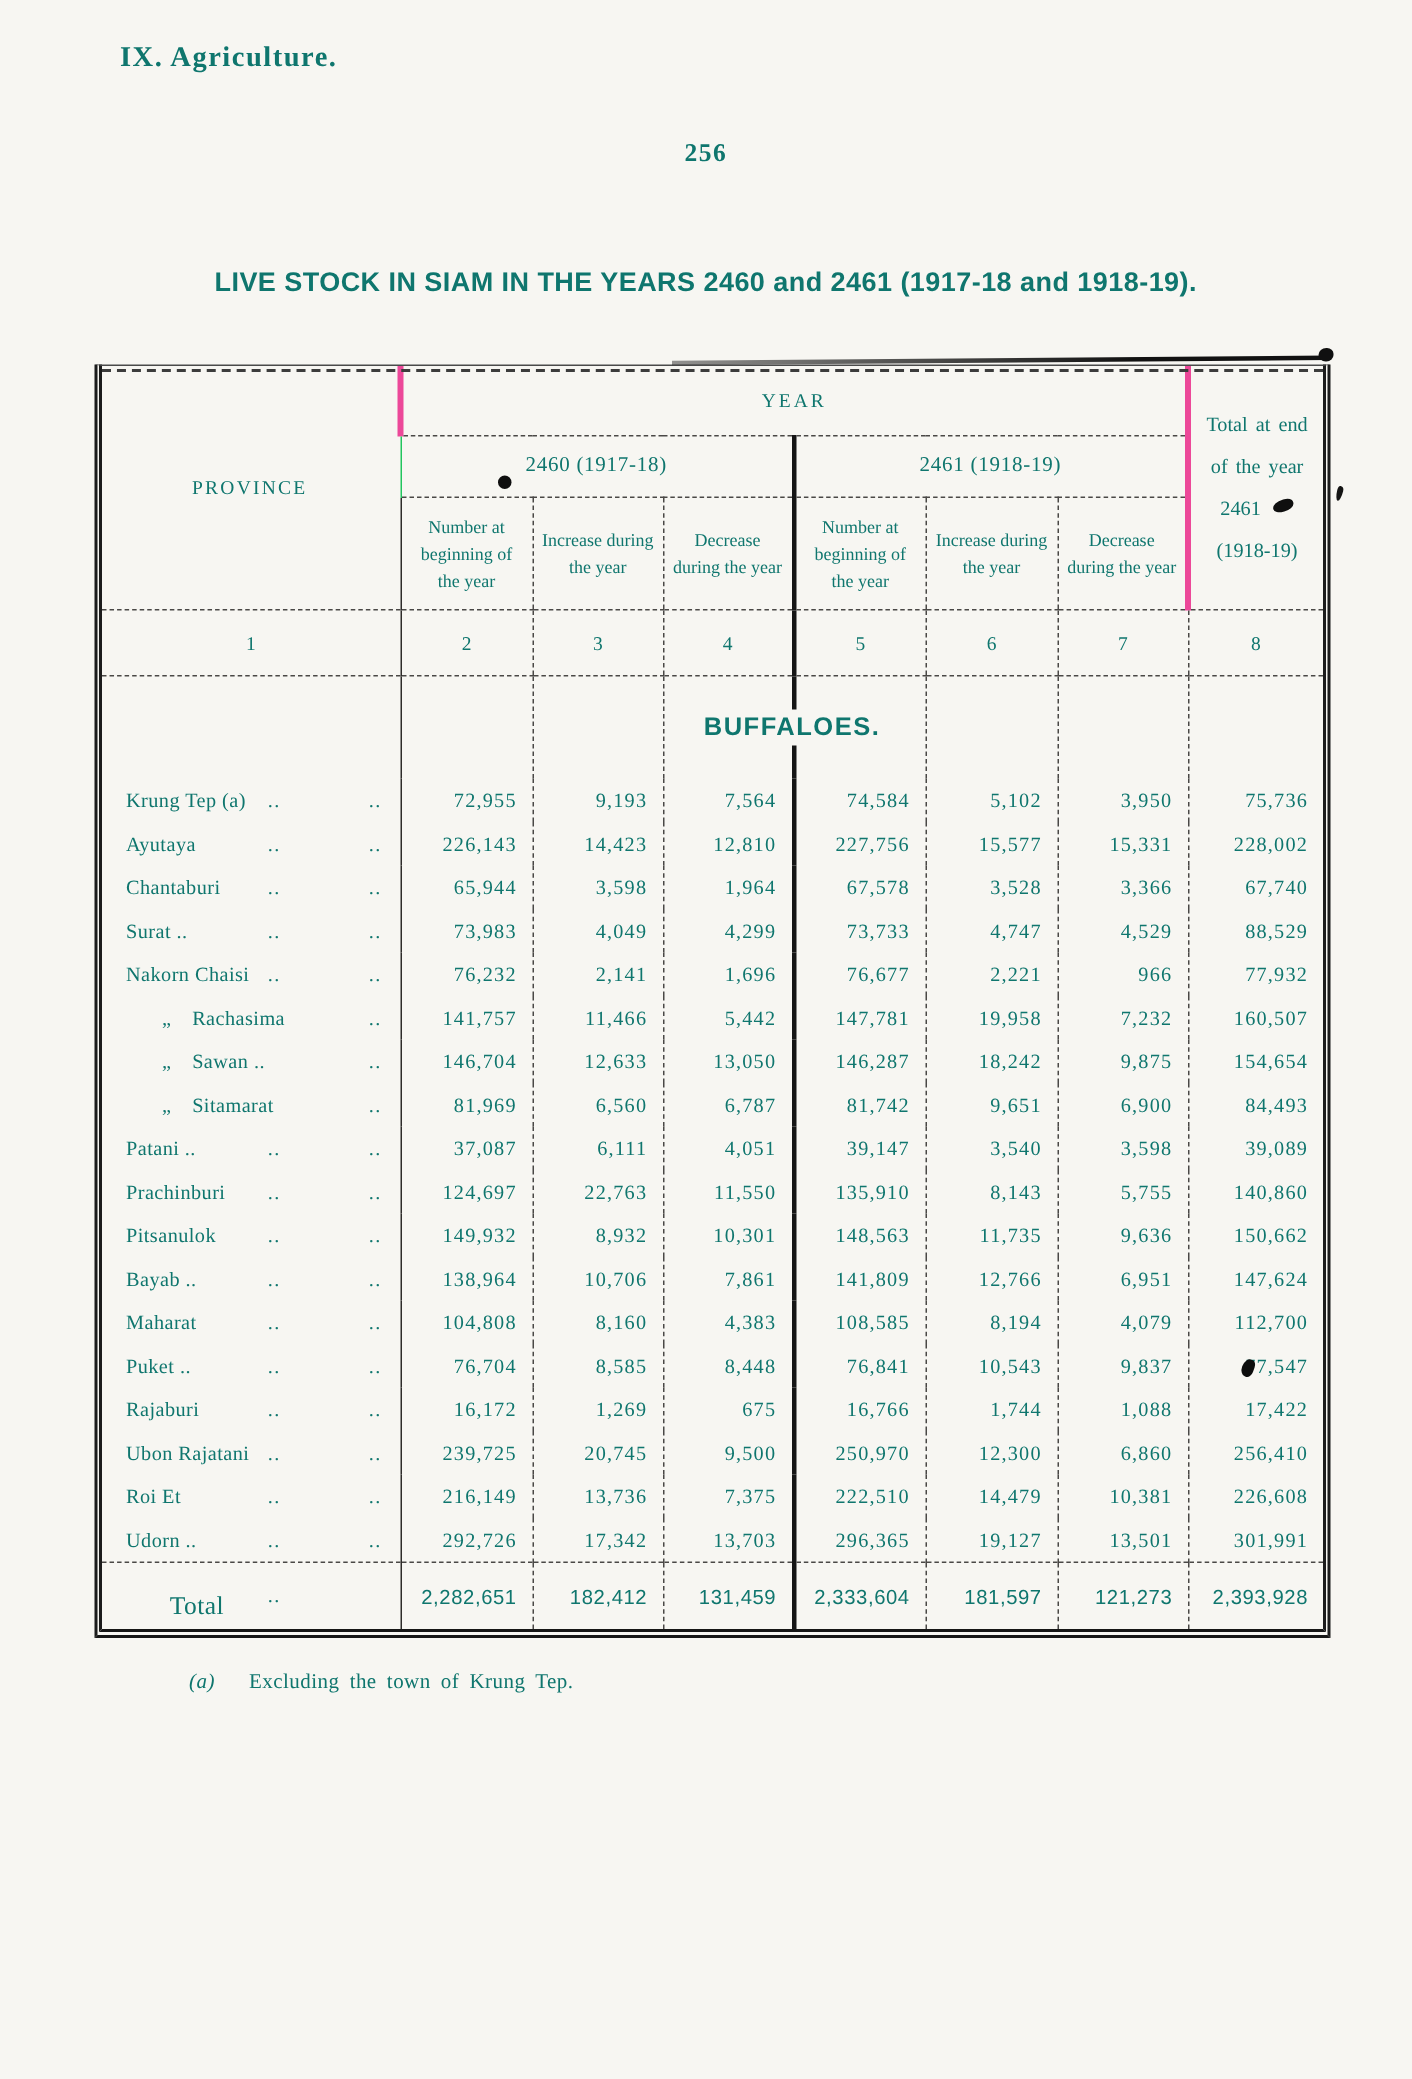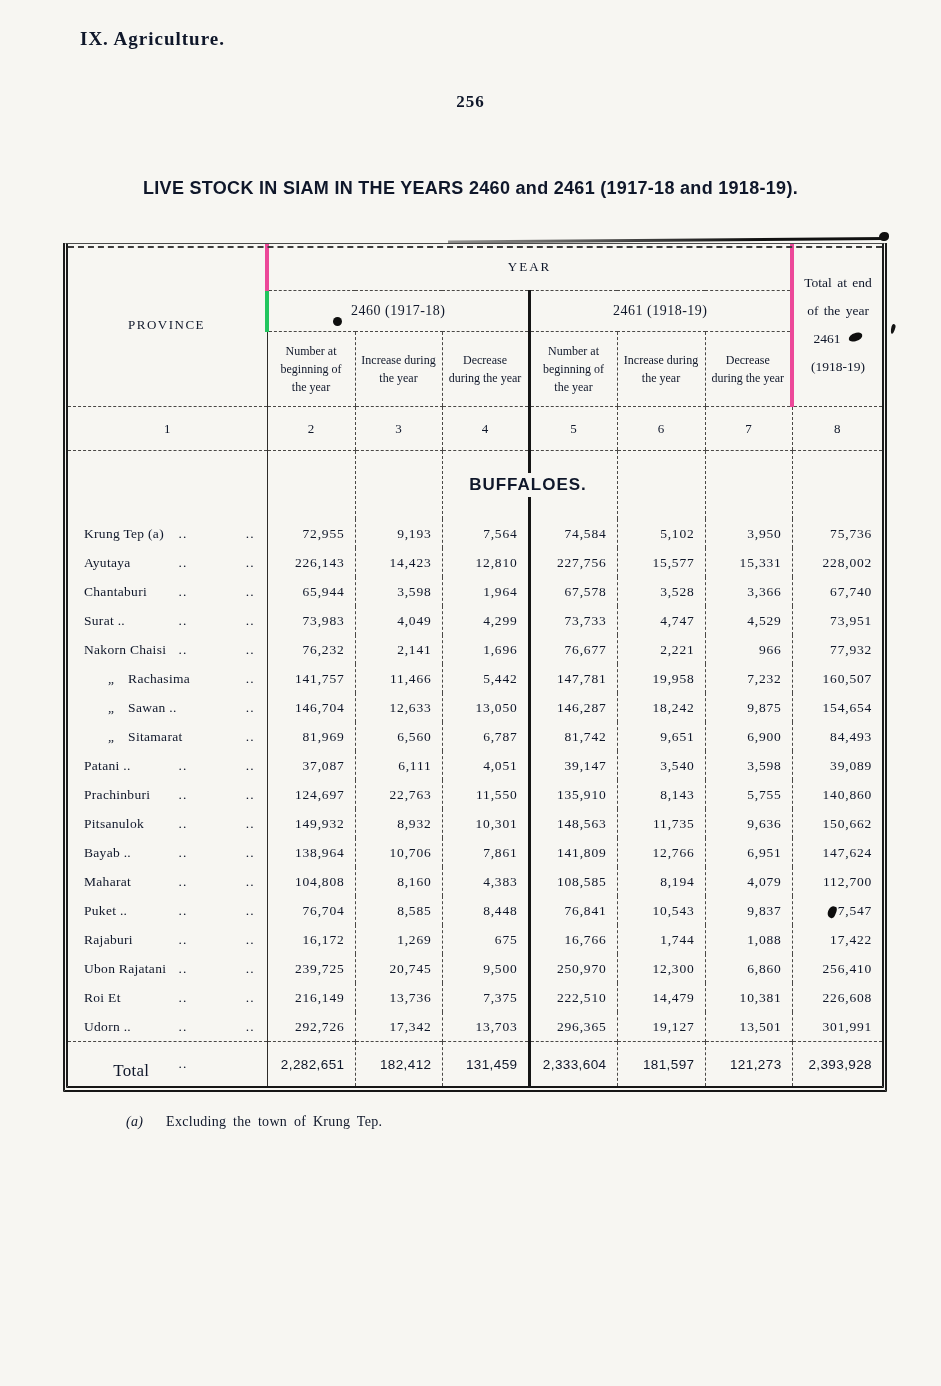--- a/index.html
+++ b/index.html
@@ -1,20 +1,20 @@
 <!DOCTYPE html>
 <html><head>
 <meta charset="utf-8">
 <style>
   html, body { margin: 0; padding: 0; background: #f7f6f2; }
   .page {
     position: relative;
     width: 941px; height: 1386px;
     background: #f7f6f2;
-    color: #0f172a;
+    color: #0f766e;
     font-family: "Liberation Serif", serif;
     overflow: hidden;
   }
 
   
   .kicker {
     position: absolute; left: 80px; top: 28px;
     font-size: 19px; font-weight: 700; letter-spacing: 1px;
   }
   .pageno {
@@ -73,21 +73,21 @@
 
   
   table { border-collapse: collapse; table-layout: fixed; width: 100%; }
   th, td { padding: 0; font-weight: normal; vertical-align: middle; }
 
   
   .col2 { border-left: 1px solid #2e2c2a; }
   .col3, .col4, .col6, .col7, .col8 { border-left: 1px dashed #4a4846; }
   .col5 { border-left: 3px solid #151515; }
   .year-h, .total-h { border-left: 4px solid #ec4899; }
-  .g2460 { border-left: 4px solid #22c55e; }
+  .g2460 { border-left: 1px solid #22c55e; }
   .g2461 { border-left: 3px solid #151515; }
 
   
   .r-year th { height: 46px; }
   .year-h {
     font-size: 13px; letter-spacing: 2px; text-align: center;
     border-bottom: 1px dashed #4a4846;
   }
   .prov-h {
     font-size: 13px; letter-spacing: 1.5px; text-align: center;
@@ -280,21 +280,21 @@
         <span class="dots d1">..</span>
         <span class="dots d2">..</span>
       </span>
     </td>
     <td class="num col2">73,983</td>
     <td class="num col3">4,049</td>
     <td class="num col4">4,299</td>
     <td class="num col5">73,733</td>
     <td class="num col6">4,747</td>
     <td class="num col7">4,529</td>
-    <td class="num col8">73,951</td>
+    <td class="num col8">88,529</td>
   </tr>
           <tr class="data-row">
     <td class="prov-cell">
       <span class="prov-flex">
         <span class="pname">Nakorn Chaisi</span>
         <span class="dots d1">..</span>
         <span class="dots d2">..</span>
       </span>
     </td>
     <td class="num col2">76,232</td>

